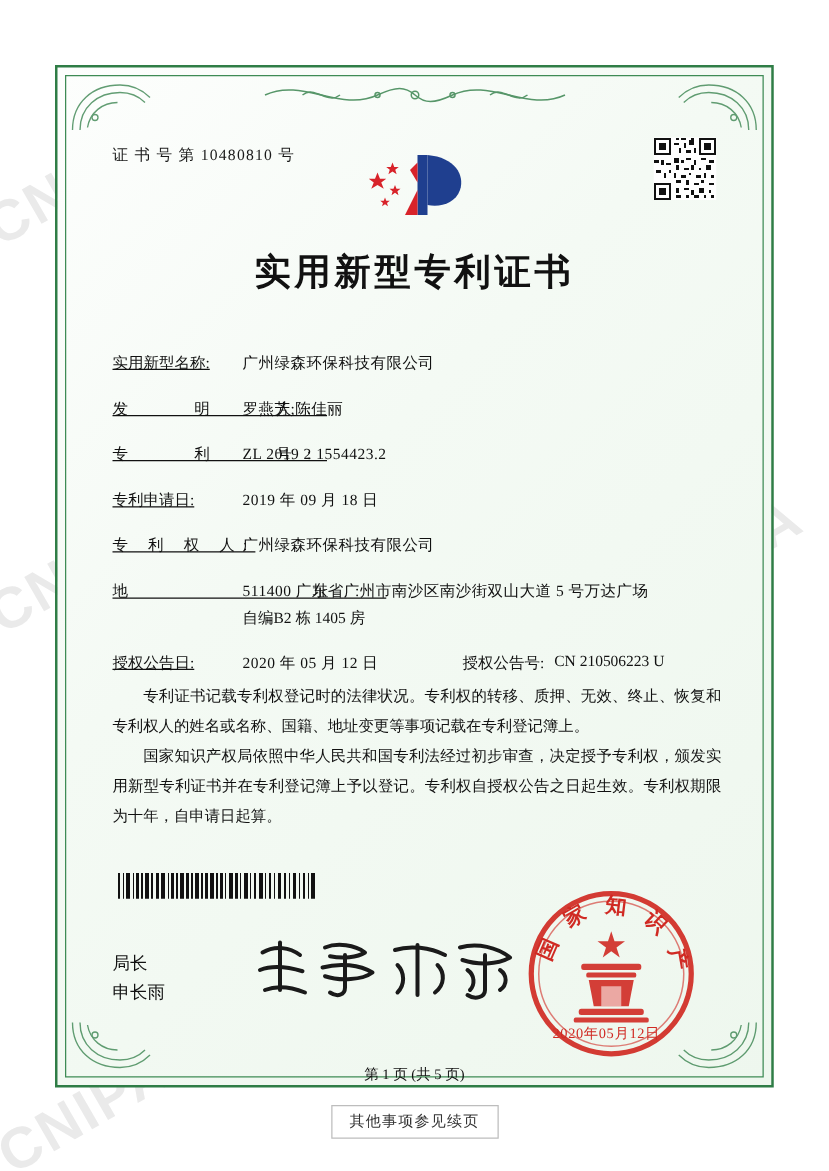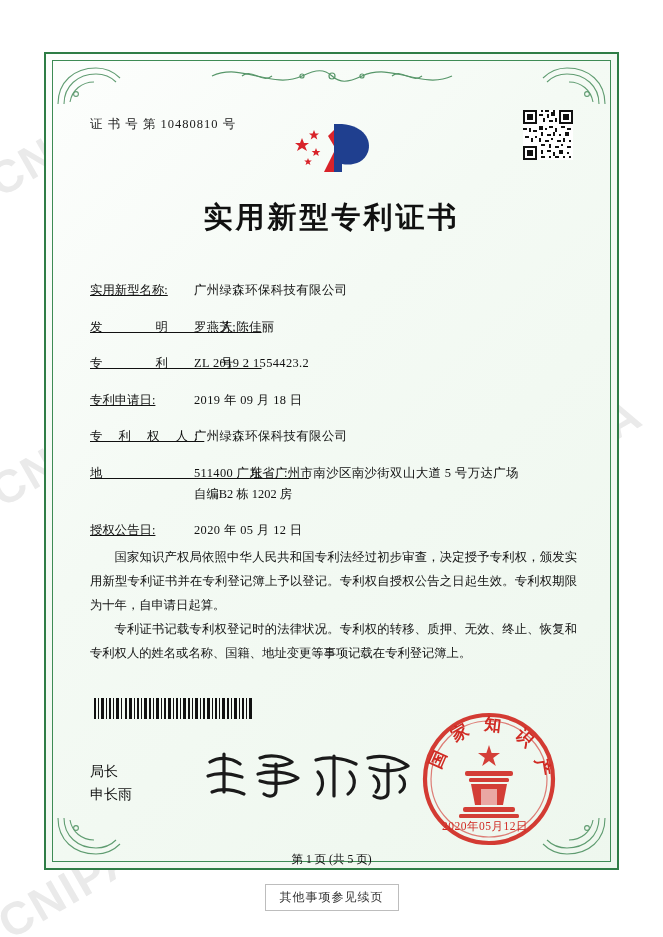--- a/index.html
+++ b/index.html
@@ -411,33 +411,37 @@
         <div class="fv">2019 年 09 月 18 日</div>
       </div>
       <div class="field-row">
         <div class="fl fl-sp2">专 利 权 人:</div>
         <div class="fv">广州绿森环保科技有限公司</div>
       </div>
       <div class="field-row">
         <div class="fl fl-sp4">地　　　 址:</div>
         <div class="fv">511400 广东省广州市南沙区南沙街双山大道 5 号万达广场</div>
       </div>
-      <div class="fv-sub">自编B2 栋 1202 房</div>
+      <div class="fv-sub">自编B2 栋 1405 房</div>
 
       <div class="row-two">
         <div class="half-left">
           <div class="fl">授权公告日:</div>
           <div class="fv">2020 年 05 月 12 日</div>
         </div>
+        <div class="half-right">
+          <div class="fl2">授权公告号:</div>
+          <div class="fv2">CN 210506223 U</div>
+        </div>
       </div>
     </div>
 
     <div class="paras">
+      <p class="para">专利证书记载专利权登记时的法律状况。专利权的转移、质押、无效、终止、恢复和专利权人的姓名或名称、国籍、地址变更等事项记载在专利登记簿上。</p>
       <p class="para">国家知识产权局依照中华人民共和国专利法经过初步审查，决定授予专利权，颁发实用新型专利证书并在专利登记簿上予以登记。专利权自授权公告之日起生效。专利权期限为十年，自申请日起算。</p>
-      <p class="para">专利证书记载专利权登记时的法律状况。专利权的转移、质押、无效、终止、恢复和专利权人的姓名或名称、国籍、地址变更等事项记载在专利登记簿上。</p>
     </div>
 
     <svg class="barcode" viewBox="0 0 160 21" shape-rendering="crispEdges">
       <g fill="#111">
         <rect x="0" y="0" width="2" height="21"></rect>
           <rect x="4" y="0" width="1" height="21"></rect>
         <rect x="7" y="0" width="3" height="21"></rect>
           <rect x="12" y="0" width="1" height="21"></rect>
         <rect x="15" y="0" width="2" height="21"></rect>
           <rect x="19" y="0" width="1" height="21"></rect>

